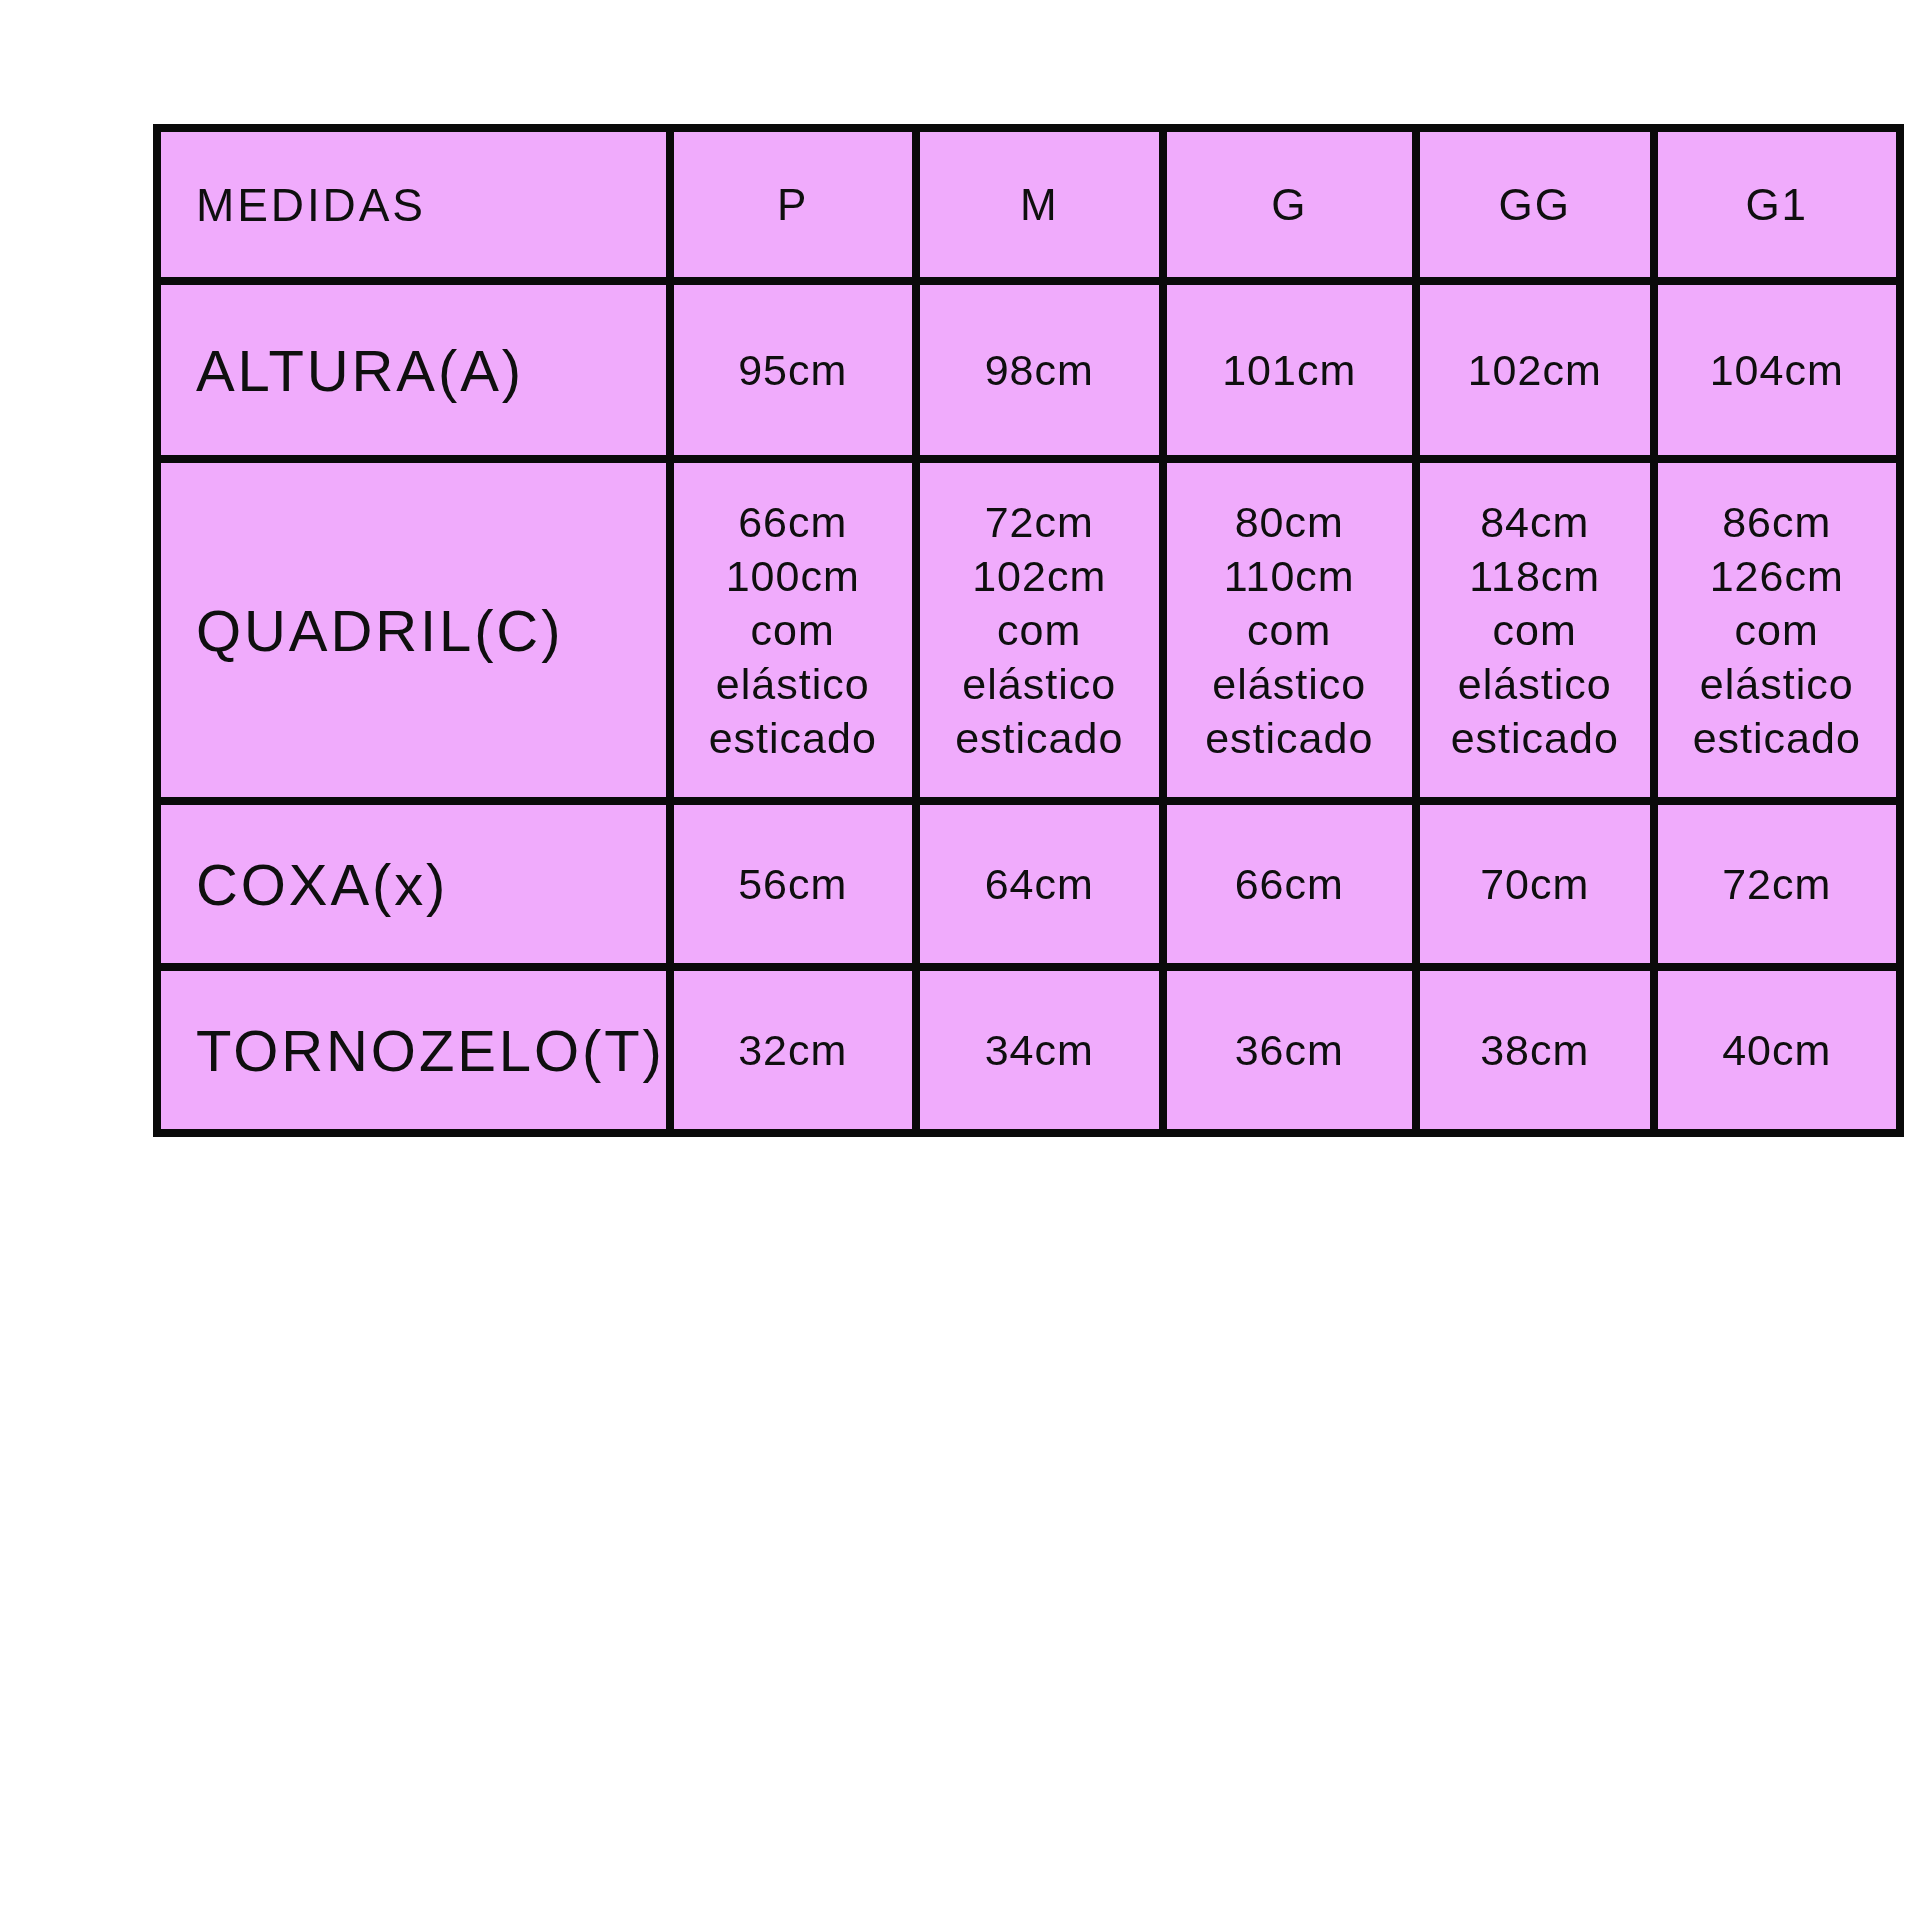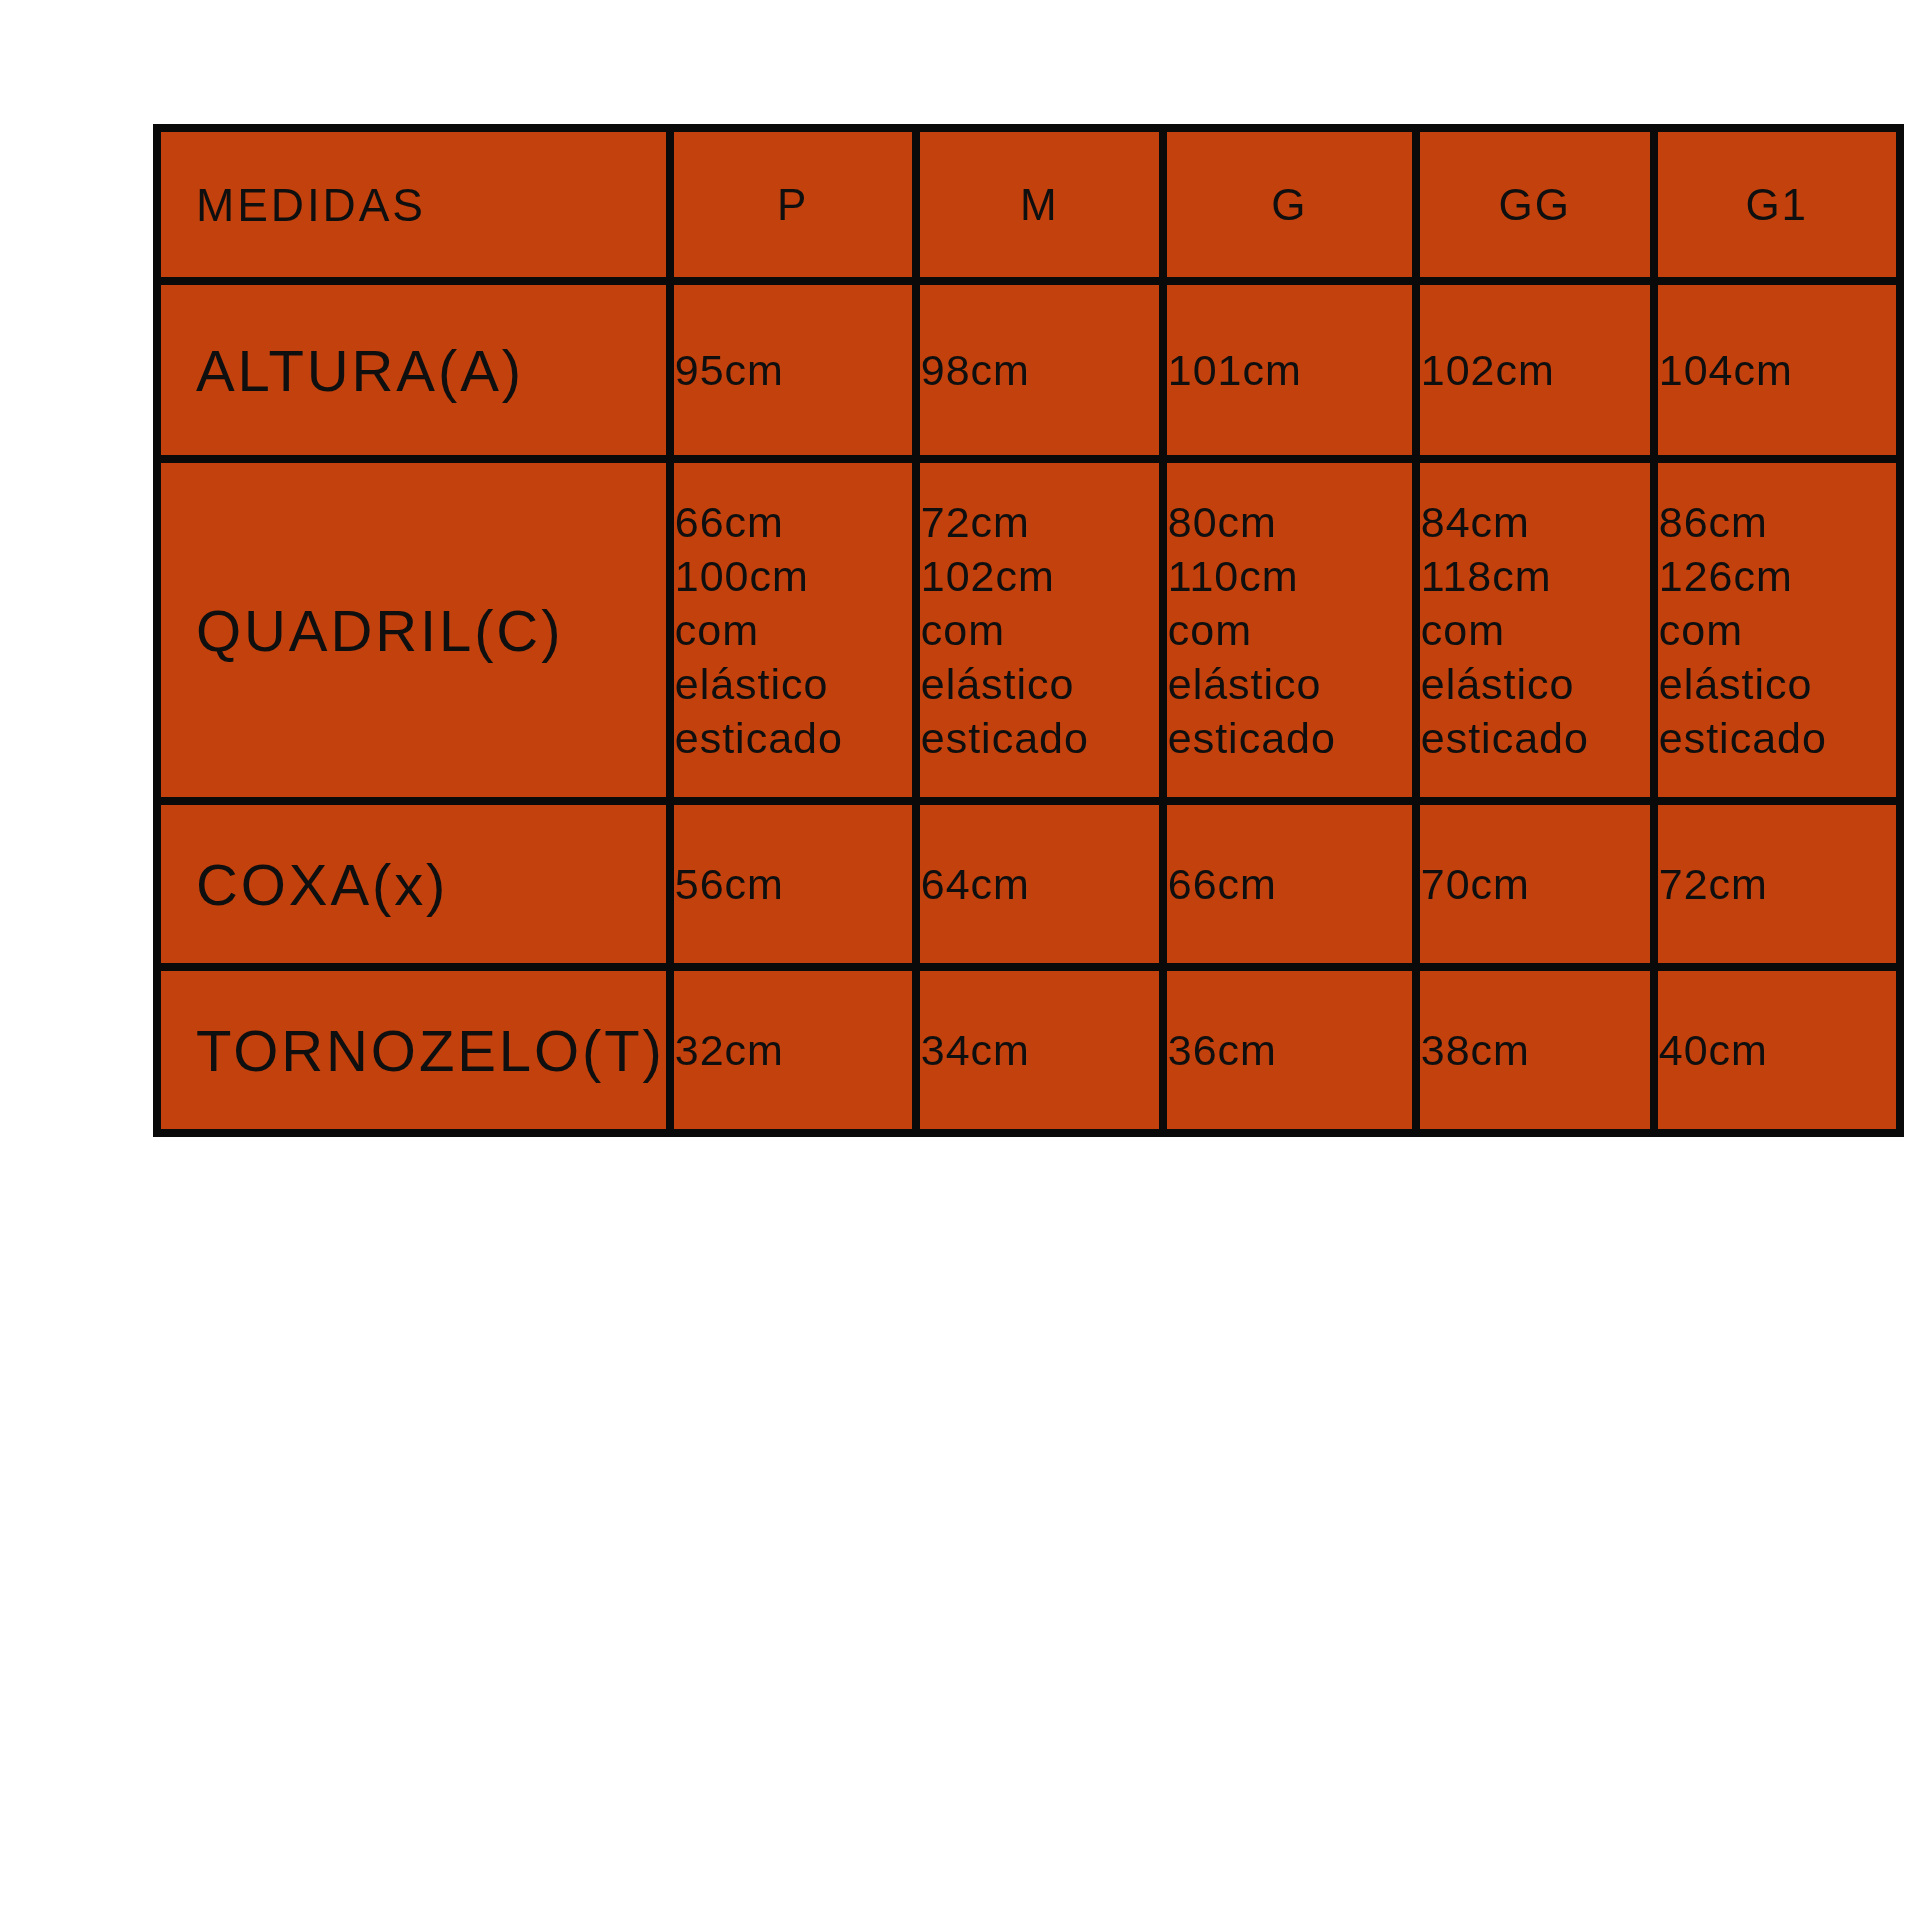--- a/index.html
+++ b/index.html
@@ -29,21 +29,21 @@
   }
   table.size-chart {
     border-collapse: collapse;
     table-layout: fixed;
     margin: 124px 0 0 153px;
   }
   table.size-chart th,
   table.size-chart td {
     border: 8.7px solid #0a0a0a;
     vertical-align: middle;
-    background: #c2410c;
+    background: #f0abfc;
   }
   
   tr.header-row { height: 153px; }
   th.label-col {
     text-align: left;
     padding-left: 35px;
     font-size: 46px;
     font-weight: 400;
     letter-spacing: 2.9px;
   }
@@ -55,20 +55,21 @@
   }
   
   td.row-label {
     text-align: left;
     padding-left: 35px;
     font-size: 58px;
     letter-spacing: 2.9px;
     white-space: nowrap;
   }
   td.value-cell {
+    text-align: center;
     font-size: 43px;
     letter-spacing: 1px;
     line-height: 1.26;
     white-space: pre-line;
   }
   tr.row-altura    { height: 178px; }
   tr.row-cintura   { height: 342px; }
   tr.row-quadril   { height: 174px; }
   tr.row-coxa      { height: 166px; }
   tr.row-tornozelo { height: 166px; }

